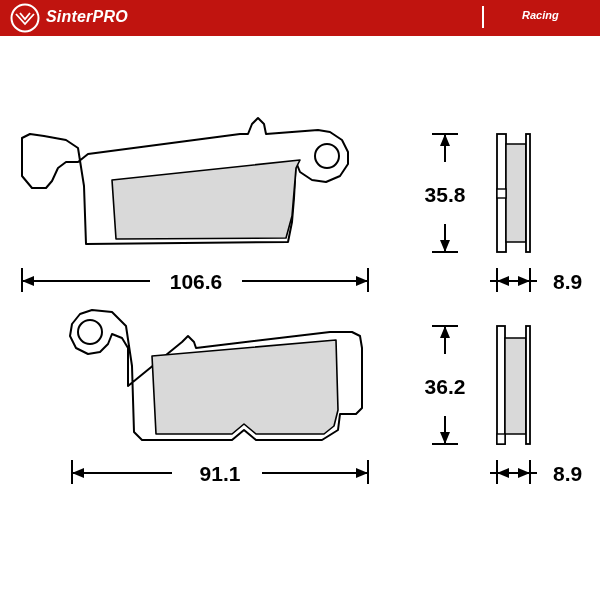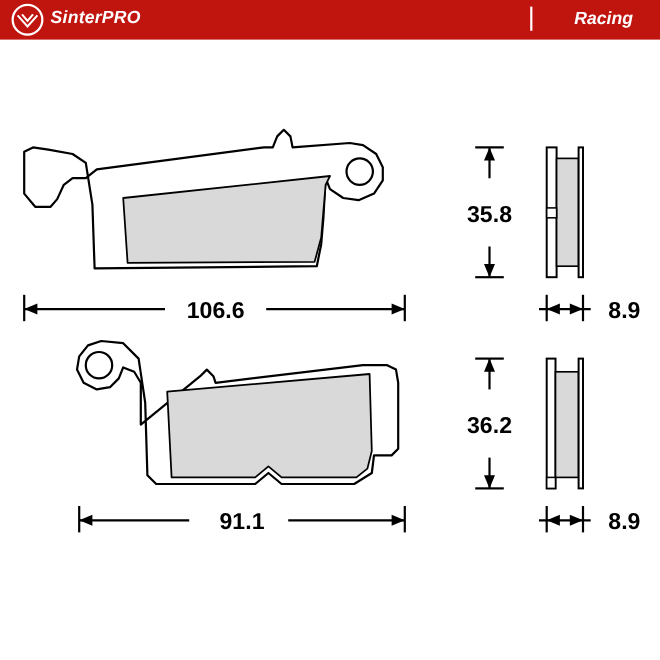--- a/index.html
+++ b/index.html
@@ -43,21 +43,21 @@
   }
   #header-divider {
     position: absolute;
     left: 482px; top: 6px;
     width: 2px; height: 22px;
     background: #ffffff;
   }
   #header-category {
     position: absolute;
     left: 522px; top: 9px;
-    font-size: 16px;
+    font-size: 11px;
     font-style: italic;
     font-weight: bold;
     color: #ffffff;
   }
 
   
   #drawing {
     position: absolute;
     left: 0; top: 36px;
     width: 600px;

